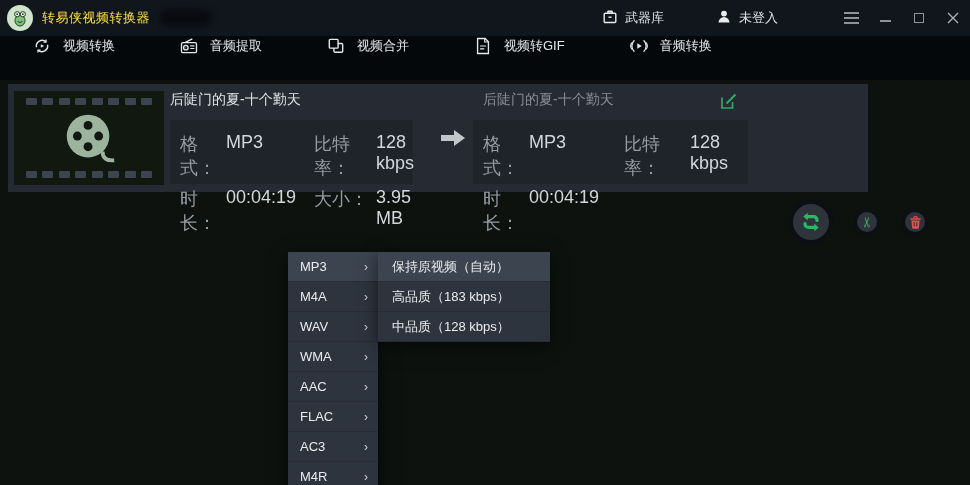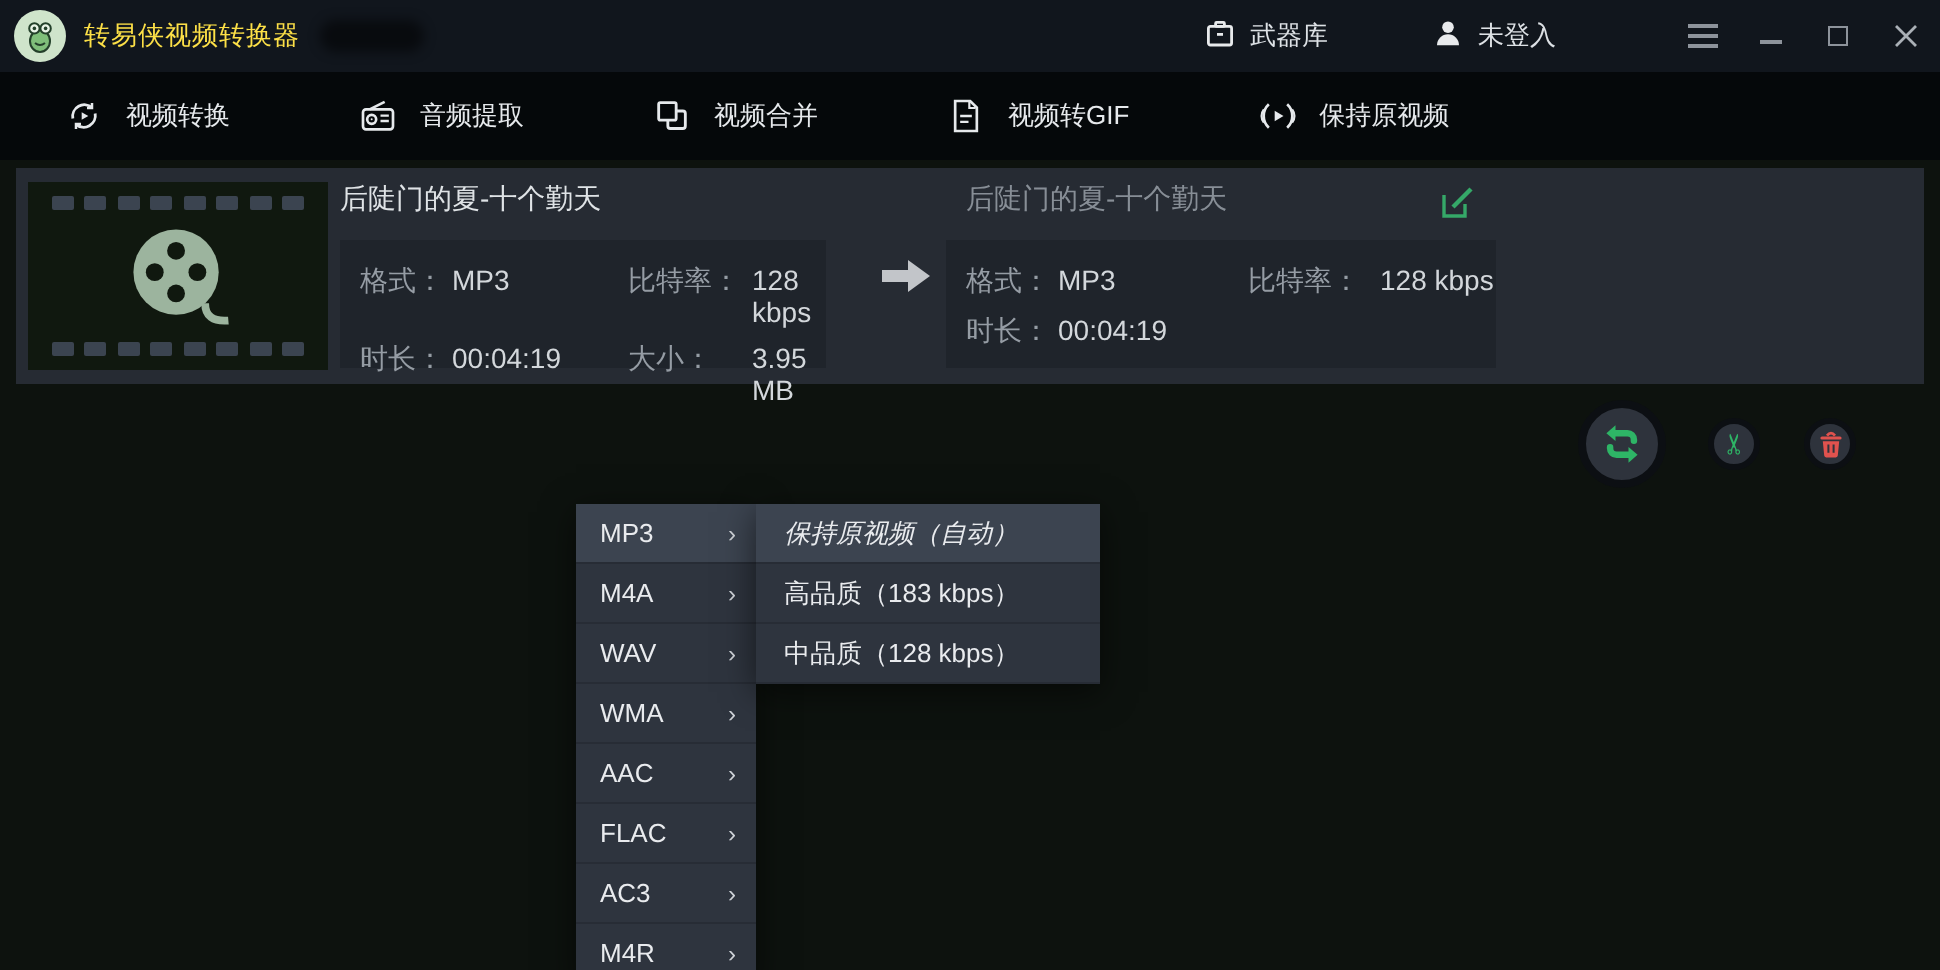--- a/index.html
+++ b/index.html
@@ -32,51 +32,51 @@
   .win-ctrls { display:flex; align-items:center; margin-left:16px; }
   .win-btn { width:34px; height:36px; display:flex; align-items:center; justify-content:center; }
   .hamburger { display:flex; flex-direction:column; gap:3px; }
   .hamburger i { display:block; width:15px; height:2px; background:#8d939b; }
   .glyph-min { display:block; width:11px; height:0; border-top:2px solid #8d939b; margin-top:6px; }
   .glyph-max { display:block; width:10px; height:10px; border:1.6px solid #8d939b; }
 
   
   .tabbar {
     position:absolute; left:0; top:36px; width:970px; height:44px;
-    background:#05080a; display:flex; align-items:center; padding-left:28px;
+    background:#05080a; display:flex; align-items:flex-start; padding-left:28px;
   }
   .tab { display:flex; align-items:center; gap:11px; color:#e6e9ec; font-size:13px;
          padding:0 4px; margin-right:56px; position:relative; }
   .tab.active::after {
     content:""; position:absolute; left:0; right:0; bottom:5px; height:2px; background:#ffffff;
   }
   .tab .ticon { display:flex; align-items:center; }
 
   
   .filerow {
-    position:absolute; left:8px; top:84px; width:954px; height:108px;
+    position:absolute; left:8px; top:84px; width:860px; height:108px;
     background:#262b33;
   }
   .thumb {
     position:absolute; left:6px; top:7px; width:150px; height:94px;
     background:#10180f; display:flex; flex-direction:column; justify-content:space-between;
   }
   .holes { display:flex; justify-content:space-between; padding:7px 12px 0 12px; }
   .holes.bottom { padding:0 12px 7px 12px; }
   .holes i { display:block; width:11px; height:7px; background:#3b4450; border-radius:1px; }
   .reel { position:absolute; left:50%; top:50%; transform:translate(-50%,-50%); }
 
   .fname { position:absolute; left:162px; top:7px; color:#dfe3e6; font-size:14px; }
   .out-fname { position:absolute; left:475px; top:7px; color:#878e96; font-size:14px; }
   .edit-btn { position:absolute; left:711px; top:8px; width:20px; height:20px; display:flex; }
 
   .info-panel { position:absolute; top:36px; height:64px; background:#1f242b; }
   .panel-src { left:162px; width:243px; }
   .panel-out { left:465px; width:275px; }
-  .info-grid { display:grid; row-gap:7px; padding:12px 0 0 10px; font-size:14px; }
+  .info-grid { display:grid; row-gap:7px; padding:12px 0 0 10px; font-size:18px; }
   .panel-src .info-grid { grid-template-columns:46px 88px 62px auto; }
   .panel-out .info-grid { grid-template-columns:46px 95px 66px auto; }
   .ilabel { color:#959ca4; }
   .ivalue { color:#d3d7db; }
 
   .flow-arrow { position:absolute; left:432px; top:44px; }
 
   .act-btn { position:absolute; border-radius:50%; background:#2e333c;
              display:flex; align-items:center; justify-content:center; }
   .btn-convert { left:781px; top:116px; width:44px; height:44px; border:4px solid #0c0f13; }
@@ -97,21 +97,21 @@
   .fmt-item .chev { margin-left:auto; color:#cfd3d8; font-size:12px; }
 
   .sub-menu {
     position:absolute; left:378px; top:252px; width:172px;
     background:#2e343e; box-shadow:0 4px 16px rgba(0,0,0,.55);
   }
   .sub-item {
     height:30px; display:flex; align-items:center; padding:0 10px 0 14px;
     color:#e9ebee; font-size:13px; border-bottom:1px solid #272c35;
   }
-  .sub-item.hl { background:#3c4450;font-style:italic; }
+  .sub-item.hl { background:#3c4450; }
 </style>
 </head>
 <body>
 
 <div class="titlebar">
   <div class="app-icon">
     <svg width="20" height="20" viewBox="0 0 20 20">
       <ellipse cx="10" cy="12.5" rx="5" ry="5.5" fill="#7fbf7a" stroke="#23402a" stroke-width="1"></ellipse>
       <circle cx="7.2" cy="6.2" r="2.6" fill="#e9f4e7" stroke="#23402a" stroke-width="1"></circle>
       <circle cx="12.8" cy="6.2" r="2.6" fill="#e9f4e7" stroke="#23402a" stroke-width="1"></circle>
@@ -219,21 +219,21 @@
   <div class="tab">
     <span class="ticon">
       <svg width="20" height="20" viewBox="0 0 24 24" fill="none" stroke="#e6e9ec" stroke-width="1.6">
         <path d="M6.5 5 a9.5 9.5 0 0 0 0 14"></path>
         <path d="M17.5 5 a9.5 9.5 0 0 1 0 14"></path>
         <path d="M3.5 8 a6.5 6.5 0 0 0 0 8" stroke-width="1.3"></path>
         <path d="M20.5 8 a6.5 6.5 0 0 1 0 8" stroke-width="1.3"></path>
         <path d="M10 8.8 L15.3 12 L10 15.2 z" fill="#e6e9ec" stroke="none"></path>
       </svg>
     </span>
-    <span>保持原视频</span>
+    <span>音频转换</span>
   </div>
 </div>
 
 <div class="filerow">
   <div class="thumb">
     <div class="holes">
       <i></i>
         <i></i>
         <i></i>
         <i></i>

